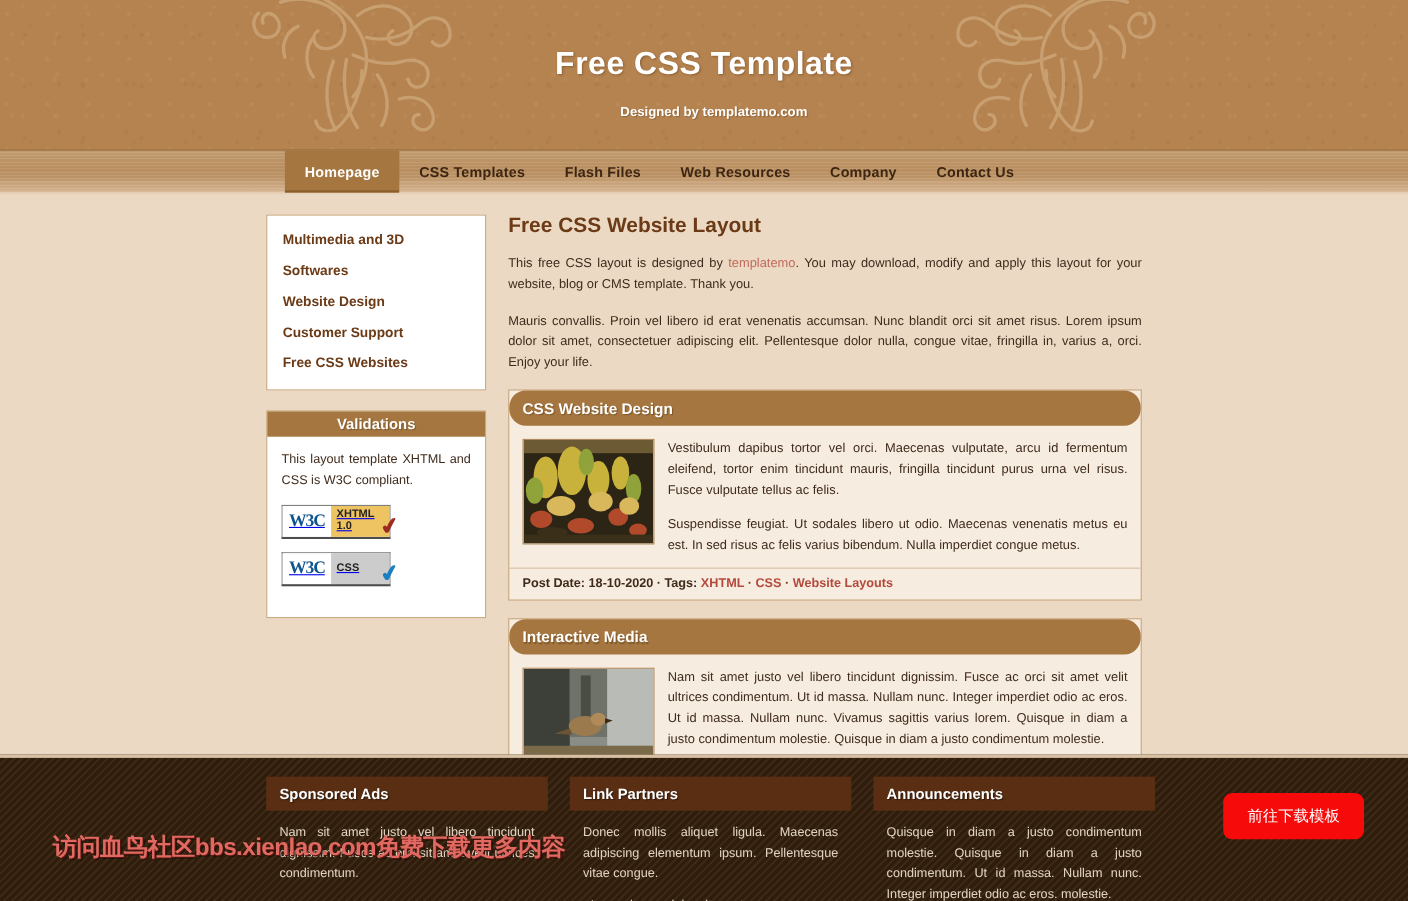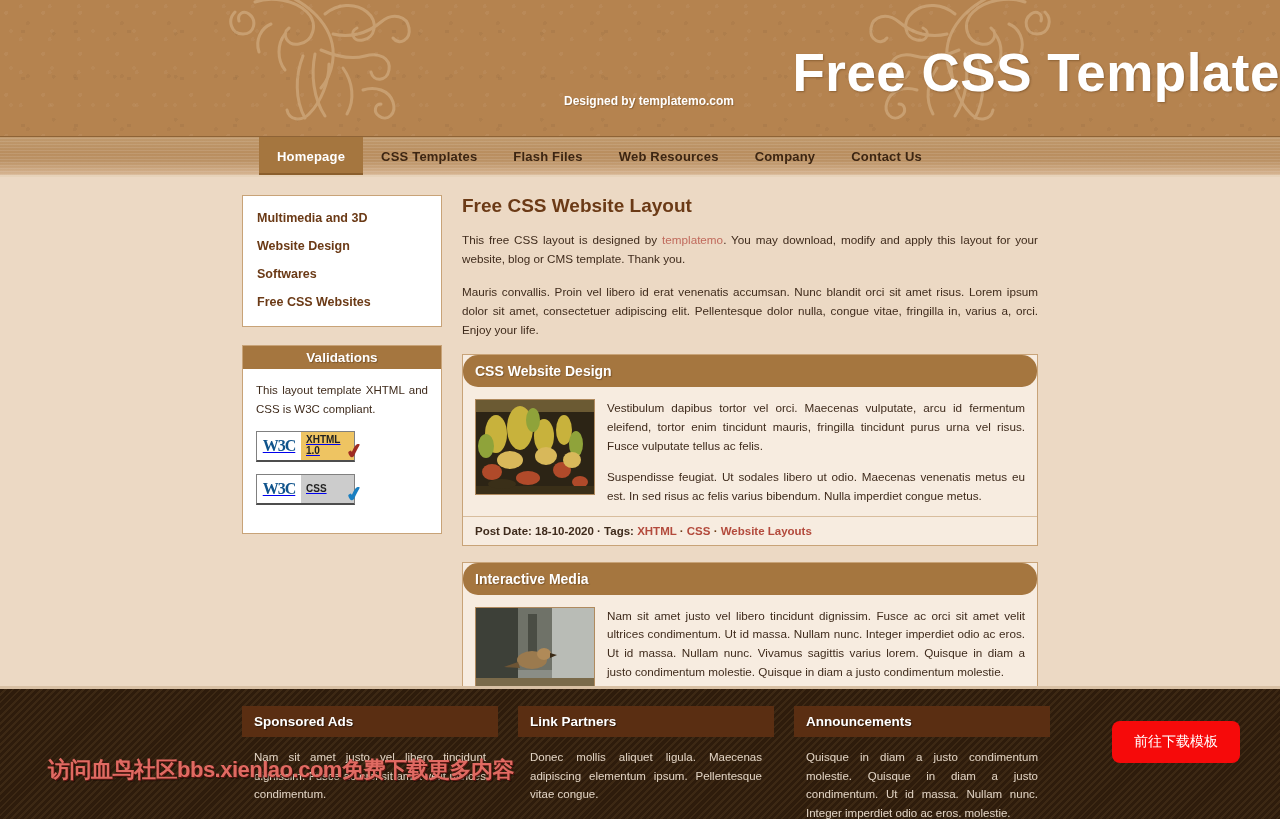--- a/index.html
+++ b/index.html
@@ -25,22 +25,22 @@
     background-size: 37px 41px, 53px 47px, 29px 33px, 61px 43px, 41px 37px, 47px 53px;
     overflow: hidden;
     border-bottom: 1px solid #8e6336;
   }
   .ornament { position: absolute; top: -6px; opacity: .55; pointer-events: none; }
   .ornament.left  { left: 225px; }
   .ornament.right { right: 225px; transform: scaleX(-1); }
 
   .site-title {
     position: absolute; top: 42px; left: 0; right: 0;
-    text-align: right;
-    font-size: 53px; font-weight: bold; color: #ffffff;
+    text-align: center;
+    font-size: 29px; font-weight: bold; color: #ffffff;
     letter-spacing: .5px;
     text-shadow: 1px 1px 2px rgba(90,55,20,.45);
   }
   .site-tagline {
     position: absolute; top: 94px; left: 0; right: 0;
     text-align: center;
     font-size: 12px; font-weight: bold; color: #ffffff;
     text-shadow: 1px 1px 1px rgba(90,55,20,.4);
     padding-left: 18px;
   }
@@ -312,22 +312,23 @@
 </div>
 
 <div class="page">
  <div class="inner">
 
   <aside class="sidebar">
 
     <div class="side-box">
       <div class="side-menu">
         <a href="#">Multimedia and 3D</a>
+        <a href="#">Softwares</a>
         <a href="#">Website Design</a>
-        <a href="#">Softwares</a>
+        <a href="#">Customer Support</a>
         <a href="#">Free CSS Websites</a>
       </div>
     </div>
 
     <div class="side-box">
       <div class="side-head">Validations</div>
       <div class="side-body">
         <p>This layout template XHTML and CSS is W3C compliant.</p>
 
         <a class="badge xhtml" href="#">

